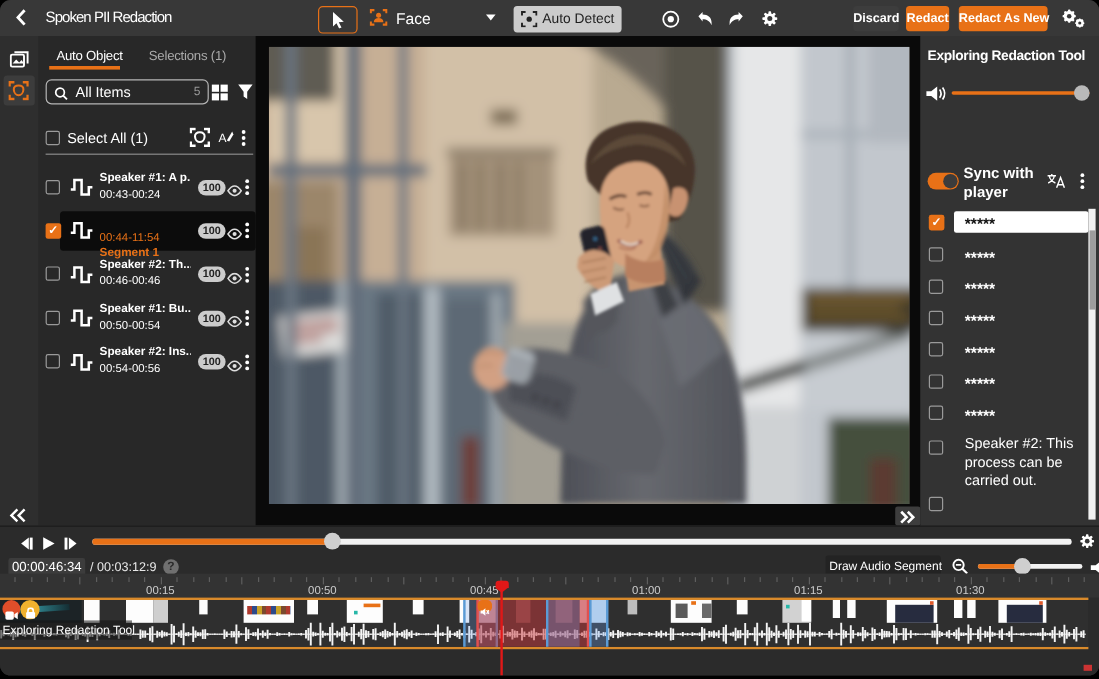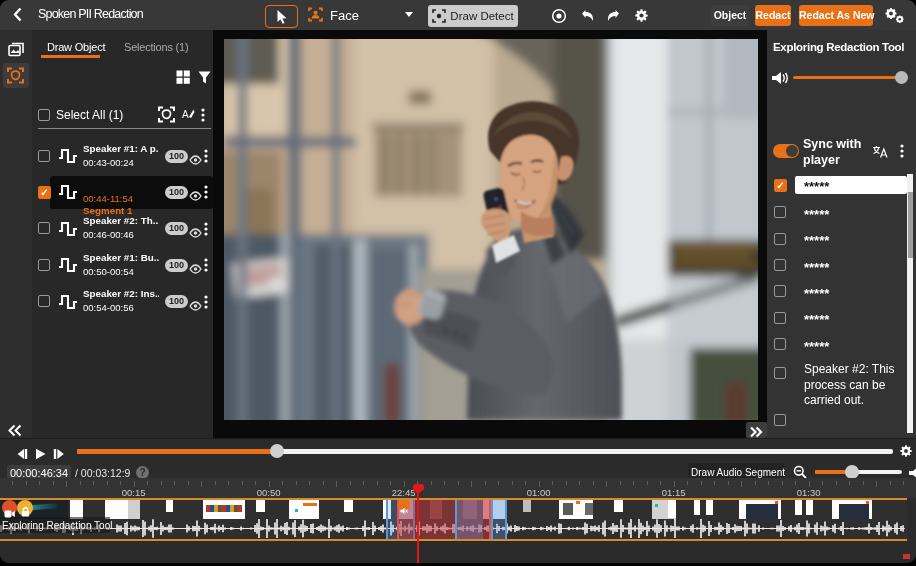--- a/index.html
+++ b/index.html
@@ -23,21 +23,21 @@
           <circle cx="7.5" cy="5.8" r="2.1" fill="#e87117"></circle>
           <path d="M3.5 11.5 c0-2.3 1.8-3.4 4-3.4 s4 1.1 4 3.4 Z" fill="#e87117"></path>
         </svg></div>
     <div class="abs" style="left:330px;top:8px;color:#fff;font-size:13px;">Face</div>
     <div class="abs" style="left:405px;top:12px;width:0;height:0;border-left:4.5px solid transparent;border-right:4.5px solid transparent;border-top:5.5px solid #fff;"></div>
     <div class="abs" style="left:428px;top:5px;width:90px;height:22px;background:#ccc;border-radius:3px;display:flex;align-items:center;justify-content:center;gap:4px;color:#1e1e1e;font-size:11.5px;white-space:nowrap;">
         <svg width="14" height="14" viewBox="0 0 14 14" style="">
           <path d="M1 4 V1 H4 M10 1 H13 V4 M13 10 V13 H10 M4 13 H1 V10" fill="none" stroke="#222" stroke-width="1.6"></path>
           <circle cx="7" cy="7" r="2.2" fill="#222"></circle>
         </svg>
-        <span>Draw Detect</span>
+        <span>Auto Detect</span>
       </div>
     <div class="abs" style="left:551px;top:8px;"><svg width="16" height="16" viewBox="0 0 16 16" style="">
           <circle cx="8" cy="8" r="6.3" fill="none" stroke="#fff" stroke-width="1.5"></circle>
           <circle cx="8" cy="8" r="2.6" fill="#fff"></circle>
         </svg></div>
     <div class="abs" style="left:579px;top:9px;"><svg width="16" height="14" viewBox="0 0 16 14" style="">
           <path d="M3 4.5 L6.5 1 V3 C11 3 14 5.5 14 10 V12 C12.5 8.5 10 7 6.5 7 V9 Z" fill="#fff"></path>
         </svg></div>
     <div class="abs" style="left:606px;top:9px;"><svg width="16" height="14" viewBox="0 0 16 14" style="transform:scale(-1,1)">
           <path d="M3 4.5 L6.5 1 V3 C11 3 14 5.5 14 10 V12 C12.5 8.5 10 7 6.5 7 V9 Z" fill="#fff"></path>
@@ -49,21 +49,21 @@
             <rect x="6.38" y="1.30" width="2.25" height="4.70" rx="0.67" transform="rotate(90 7.5 7.5)"></rect>
             <rect x="6.38" y="1.30" width="2.25" height="4.70" rx="0.67" transform="rotate(135 7.5 7.5)"></rect>
             <rect x="6.38" y="1.30" width="2.25" height="4.70" rx="0.67" transform="rotate(180 7.5 7.5)"></rect>
             <rect x="6.38" y="1.30" width="2.25" height="4.70" rx="0.67" transform="rotate(225 7.5 7.5)"></rect>
             <rect x="6.38" y="1.30" width="2.25" height="4.70" rx="0.67" transform="rotate(270 7.5 7.5)"></rect>
             <rect x="6.38" y="1.30" width="2.25" height="4.70" rx="0.67" transform="rotate(315 7.5 7.5)"></rect>
             <circle cx="7.5" cy="7.5" r="4.50"></circle>
           </g>
           <circle cx="7.5" cy="7.5" r="2.10" fill="#383838"></circle>
         </svg></div>
-    <div class="abs" style="left:711px;top:5px;width:38px;height:21px;background:#3d3d3d;border-radius:3px;color:#fff;font-size:10.5px;font-weight:bold;text-align:center;line-height:21px;">Object</div>
+    <div class="abs" style="left:711px;top:5px;width:38px;height:21px;background:#3d3d3d;border-radius:3px;color:#fff;font-size:10.5px;font-weight:bold;text-align:center;line-height:21px;">Discard</div>
     <div class="abs" style="left:755px;top:5px;width:36px;height:21px;background:#e87117;border-radius:3px;color:#fff;font-size:10.5px;font-weight:bold;text-align:center;line-height:21px;">Redact</div>
     <div class="abs" style="left:799px;top:5px;width:74px;height:21px;background:#e87117;border-radius:3px;color:#fff;font-size:10.5px;font-weight:bold;text-align:center;line-height:21px;white-space:nowrap;">Redact As New</div>
     <div class="abs" style="left:883px;top:6px;"><svg width="22" height="18" viewBox="0 0 22 18" style="">
           <g fill="#fff">
             <rect x="7.05" y="2.00" width="1.90" height="3.30" rx="0.57" transform="rotate(0 8 7.5)"></rect>
             <rect x="7.05" y="2.00" width="1.90" height="3.30" rx="0.57" transform="rotate(45 8 7.5)"></rect>
             <rect x="7.05" y="2.00" width="1.90" height="3.30" rx="0.57" transform="rotate(90 8 7.5)"></rect>
             <rect x="7.05" y="2.00" width="1.90" height="3.30" rx="0.57" transform="rotate(135 8 7.5)"></rect>
             <rect x="7.05" y="2.00" width="1.90" height="3.30" rx="0.57" transform="rotate(180 8 7.5)"></rect>
             <rect x="7.05" y="2.00" width="1.90" height="3.30" rx="0.57" transform="rotate(225 8 7.5)"></rect>
@@ -98,23 +98,31 @@
             <path d="M1 5 V1.5 H5 M12 1.5 H16 V5 M16 12 V15.5 H12 M5 15.5 H1 V12" fill="none" stroke="#e87117" stroke-width="2"></path>
             <path d="M8.5 4.2 c2.6 0 4.2 1.4 4 3.6 c-0.2 2.6-2 4.6-4 4.6 s-3.8-2-4-4.6 c-0.2-2.2 1.4-3.6 4-3.6 Z" fill="none" stroke="#e87117" stroke-width="1.7"></path>
           </svg></div>
       </div>
     <div class="abs" style="left:7px;top:393px;"><svg width="16" height="13" viewBox="0 0 16 13" style="">
           <path d="M7.5 1.5 L2.5 6.5 L7.5 11.5 M13.5 1.5 L8.5 6.5 L13.5 11.5" fill="none" stroke="#fff" stroke-width="2"></path>
         </svg></div>
   </div>
 
   <div class="abs" style="left:32px;top:30px;width:181px;height:408px;background:#282828;">
-    <div class="abs" style="left:15px;top:11px;color:#fff;font-size:11px;letter-spacing:-0.2px;white-space:nowrap;">Draw Object</div>
+    <div class="abs" style="left:15px;top:11px;color:#fff;font-size:11px;letter-spacing:-0.2px;white-space:nowrap;">Auto Object</div>
     <div class="abs" style="left:9px;top:24.5px;width:59px;height:3px;background:#e87117;"></div>
     <div class="abs" style="left:92px;top:11px;color:#aaa;font-size:11px;letter-spacing:-0.2px;white-space:nowrap;">Selections (1)</div>
+    <div class="abs" style="left:6px;top:36px;width:136px;height:21px;border:1.2px solid #b5b5b5;border-radius:5px;">
+      <div class="abs" style="left:6px;top:4px;"><svg width="12" height="12" viewBox="0 0 12 12" style="">
+            <circle cx="5.04" cy="5.04" r="3.5999999999999996" fill="none" stroke="#fff" stroke-width="1.44"></circle>
+            <path d="M7.4399999999999995 7.4399999999999995 L10.8 10.8" stroke="#fff" stroke-width="1.56"></path>
+          </svg></div>
+      <div class="abs" style="left:24px;top:3px;color:#fff;font-size:12px;">All Items</div>
+      <div class="abs" style="right:6px;top:4px;color:#999;font-size:10px;">5</div>
+    </div>
     <div class="abs" style="left:144px;top:40px;"><svg width="14" height="14" viewBox="0 0 14 14" style="">
           <g fill="#fff">
             <rect x="0.5" y="0.5" width="6" height="6"></rect>
             <rect x="7.8" y="0.5" width="6" height="6"></rect>
             <rect x="0.5" y="7.8" width="6" height="6"></rect>
             <rect x="7.8" y="7.8" width="6" height="6"></rect>
           </g>
         </svg></div>
     <div class="abs" style="left:166px;top:40px;"><svg width="13" height="13" viewBox="0 0 13 13" style="">
           <path d="M0.5 0.5 H12.5 L8 6.5 V12.5 L5 10.5 V6.5 Z" fill="#fff"></path>
@@ -502,21 +510,21 @@
       <div style="position:absolute;left:808.6px;top:43px;width:1px;height:6px;background:#5e5e5e;"></div>
       <div style="position:absolute;left:822.1px;top:43px;width:1px;height:3.5px;background:#5e5e5e;"></div>
       <div style="position:absolute;left:835.6px;top:43px;width:1px;height:3.5px;background:#5e5e5e;"></div>
       <div style="position:absolute;left:849.1px;top:43px;width:1px;height:3.5px;background:#5e5e5e;"></div>
       <div style="position:absolute;left:862.6px;top:43px;width:1px;height:3.5px;background:#5e5e5e;"></div>
       <div style="position:absolute;left:876.1px;top:43px;width:1px;height:6px;background:#5e5e5e;"></div>
       <div style="position:absolute;left:889.6px;top:43px;width:1px;height:3.5px;background:#5e5e5e;"></div>
       <div style="position:absolute;left:903.1px;top:43px;width:1px;height:3.5px;background:#5e5e5e;"></div>
       <div style="position:absolute;left:115.6px;top:49px;width:36px;text-align:center;color:#ccc;font-size:9.5px;">00:15</div>
       <div style="position:absolute;left:250.6px;top:49px;width:36px;text-align:center;color:#ccc;font-size:9.5px;">00:50</div>
-      <div style="position:absolute;left:385.6px;top:49px;width:36px;text-align:center;color:#ccc;font-size:9.5px;">22:45</div>
+      <div style="position:absolute;left:385.6px;top:49px;width:36px;text-align:center;color:#ccc;font-size:9.5px;">00:45</div>
       <div style="position:absolute;left:520.6px;top:49px;width:36px;text-align:center;color:#ccc;font-size:9.5px;">01:00</div>
       <div style="position:absolute;left:655.6px;top:49px;width:36px;text-align:center;color:#ccc;font-size:9.5px;">01:15</div>
       <div style="position:absolute;left:790.6px;top:49px;width:36px;text-align:center;color:#ccc;font-size:9.5px;">01:30</div>
 
     <div class="abs" style="left:0;top:59.5px;width:907px;height:2px;background:#d98a2b;"></div>
     <div class="abs" style="left:0;top:100.5px;width:907px;height:2px;background:#d98a2b;"></div>
     <div class="abs" style="left:0;top:61.5px;width:907px;height:39px;background:#2f2f2f;overflow:hidden;">
       <div class="abs" style="left:0;top:-499.5px;width:907px;height:605px;">
           <div style="position:absolute;left:0px;top:499.5px;width:68px;height:19.5px;background:#1c2326;"></div>
           <div style="position:absolute;left:8px;top:505px;width:50px;height:5px;background:linear-gradient(90deg,#0e3b44,#36b6c4,#10343c);transform:rotate(-4deg);opacity:.6"></div>

